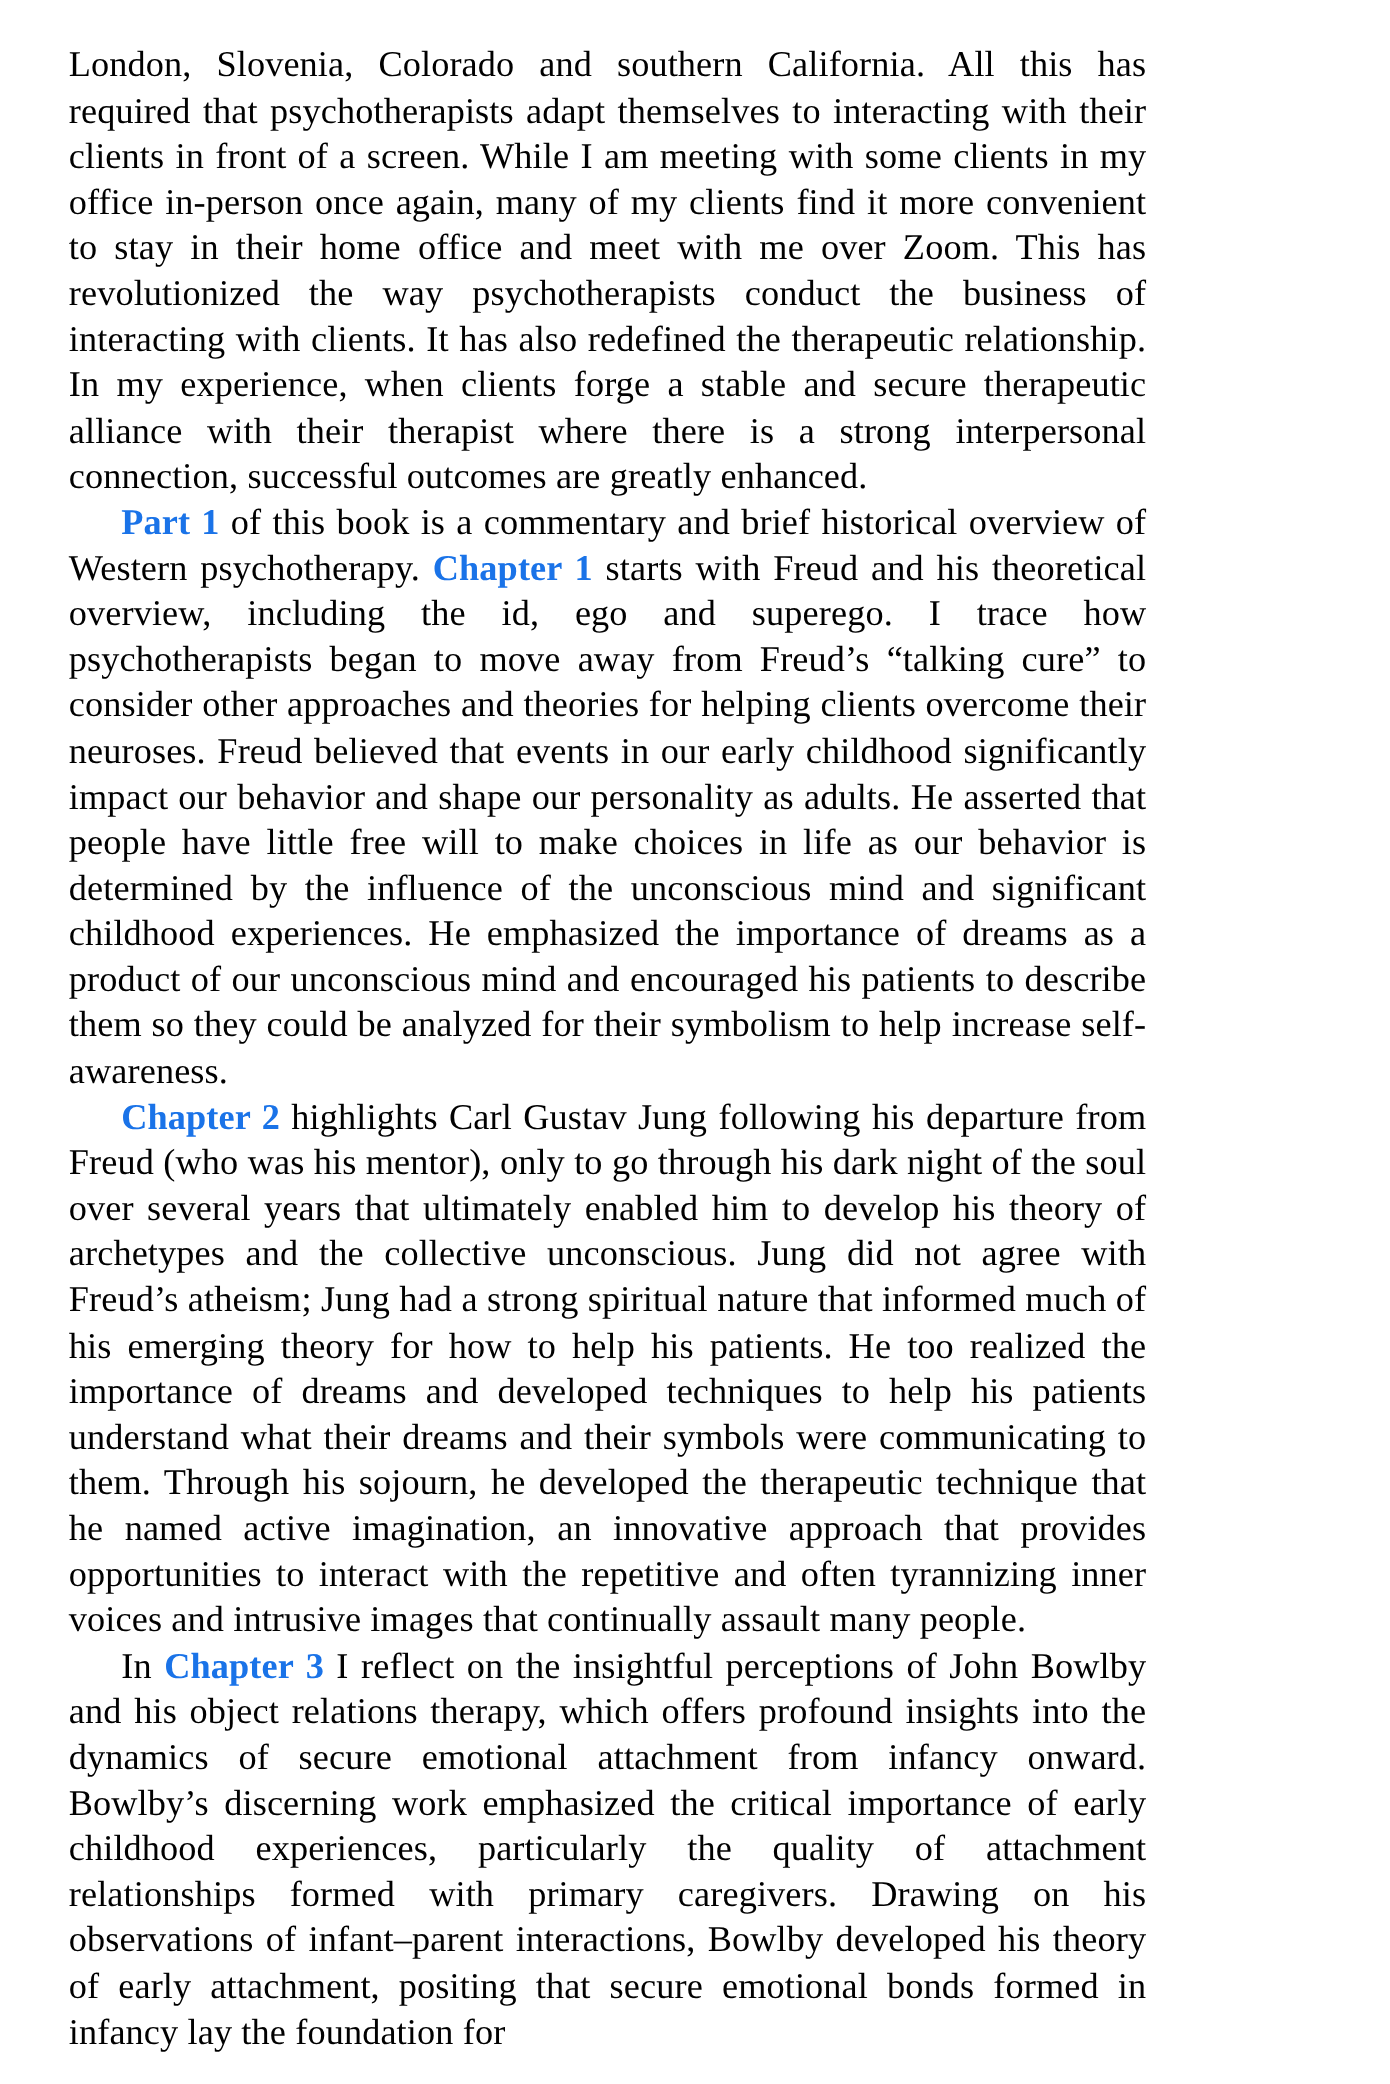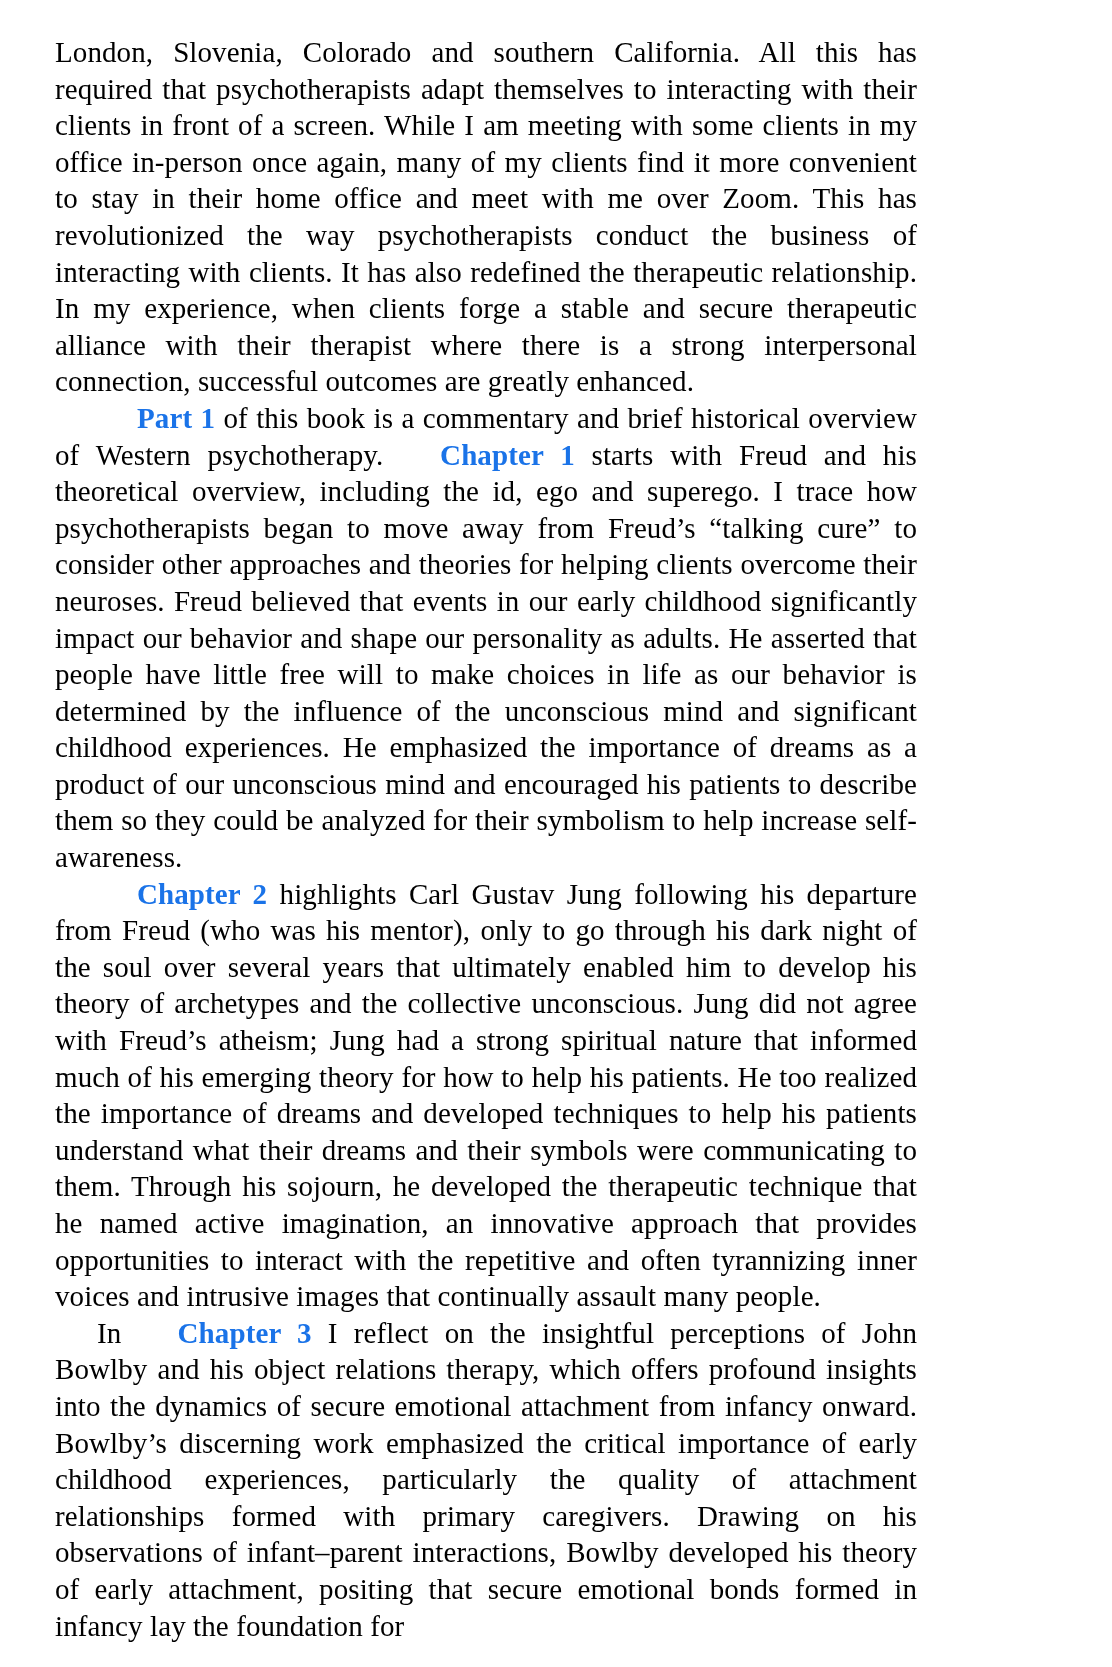--- a/index.html
+++ b/index.html
@@ -29,21 +29,20 @@
     text-align: justify;
     letter-spacing: 0.1px;
   }
   .book-page p.indented {
     text-indent: 42px;
   }
   a.chapter-link {
     font-weight: bold;
     text-decoration: none;
     cursor: pointer;
-    margin-left: 40px;
   }
 </style>
 </head>
 <body>
 
 <main class="book-page">
   <div id="page-text">
       <p><span>London, Slovenia, Colorado and southern California. All this has required that psychotherapists adapt themselves to interacting with their clients in front of a screen. While I am meeting with some clients in my office in-person once again, many of my clients find it more convenient to stay in their home office and meet with me over Zoom. This has revolutionized the way psychotherapists conduct the business of interacting with clients. It has also redefined the therapeutic relationship. In my experience, when clients forge a stable and secure therapeutic alliance with their therapist where there is a strong interpersonal connection, successful outcomes are greatly enhanced.</span></p>
       <p class="indented"><a class="chapter-link" href="#" style="color: rgb(26, 115, 232);">Part 1</a><span> of this book is a commentary and brief historical overview of Western psychotherapy. </span><a class="chapter-link" href="#" style="color: rgb(26, 115, 232);">Chapter 1</a><span> starts with Freud and his theoretical overview, including the id, ego and superego. I trace how psychotherapists began to move away from Freud’s “talking cure” to consider other approaches and theories for helping clients overcome their neuroses. Freud believed that events in our early childhood significantly impact our behavior and shape our personality as adults. He asserted that people have little free will to make choices in life as our behavior is determined by the influence of the unconscious mind and significant childhood experiences. He emphasized the importance of dreams as a product of our unconscious mind and encouraged his patients to describe them so they could be analyzed for their symbolism to help increase self-awareness.</span></p>
       <p class="indented"><a class="chapter-link" href="#" style="color: rgb(26, 115, 232);">Chapter 2</a><span> highlights Carl Gustav Jung following his departure from Freud (who was his mentor), only to go through his dark night of the soul over several years that ultimately enabled him to develop his theory of archetypes and the collective unconscious. Jung did not agree with Freud’s atheism; Jung had a strong spiritual nature that informed much of his emerging theory for how to help his patients. He too realized the importance of dreams and developed techniques to help his patients understand what their dreams and their symbols were communicating to them. Through his sojourn, he developed the therapeutic technique that he named active imagination, an innovative approach that provides opportunities to interact with the repetitive and often tyrannizing inner voices and intrusive images that continually assault many people.</span></p>

